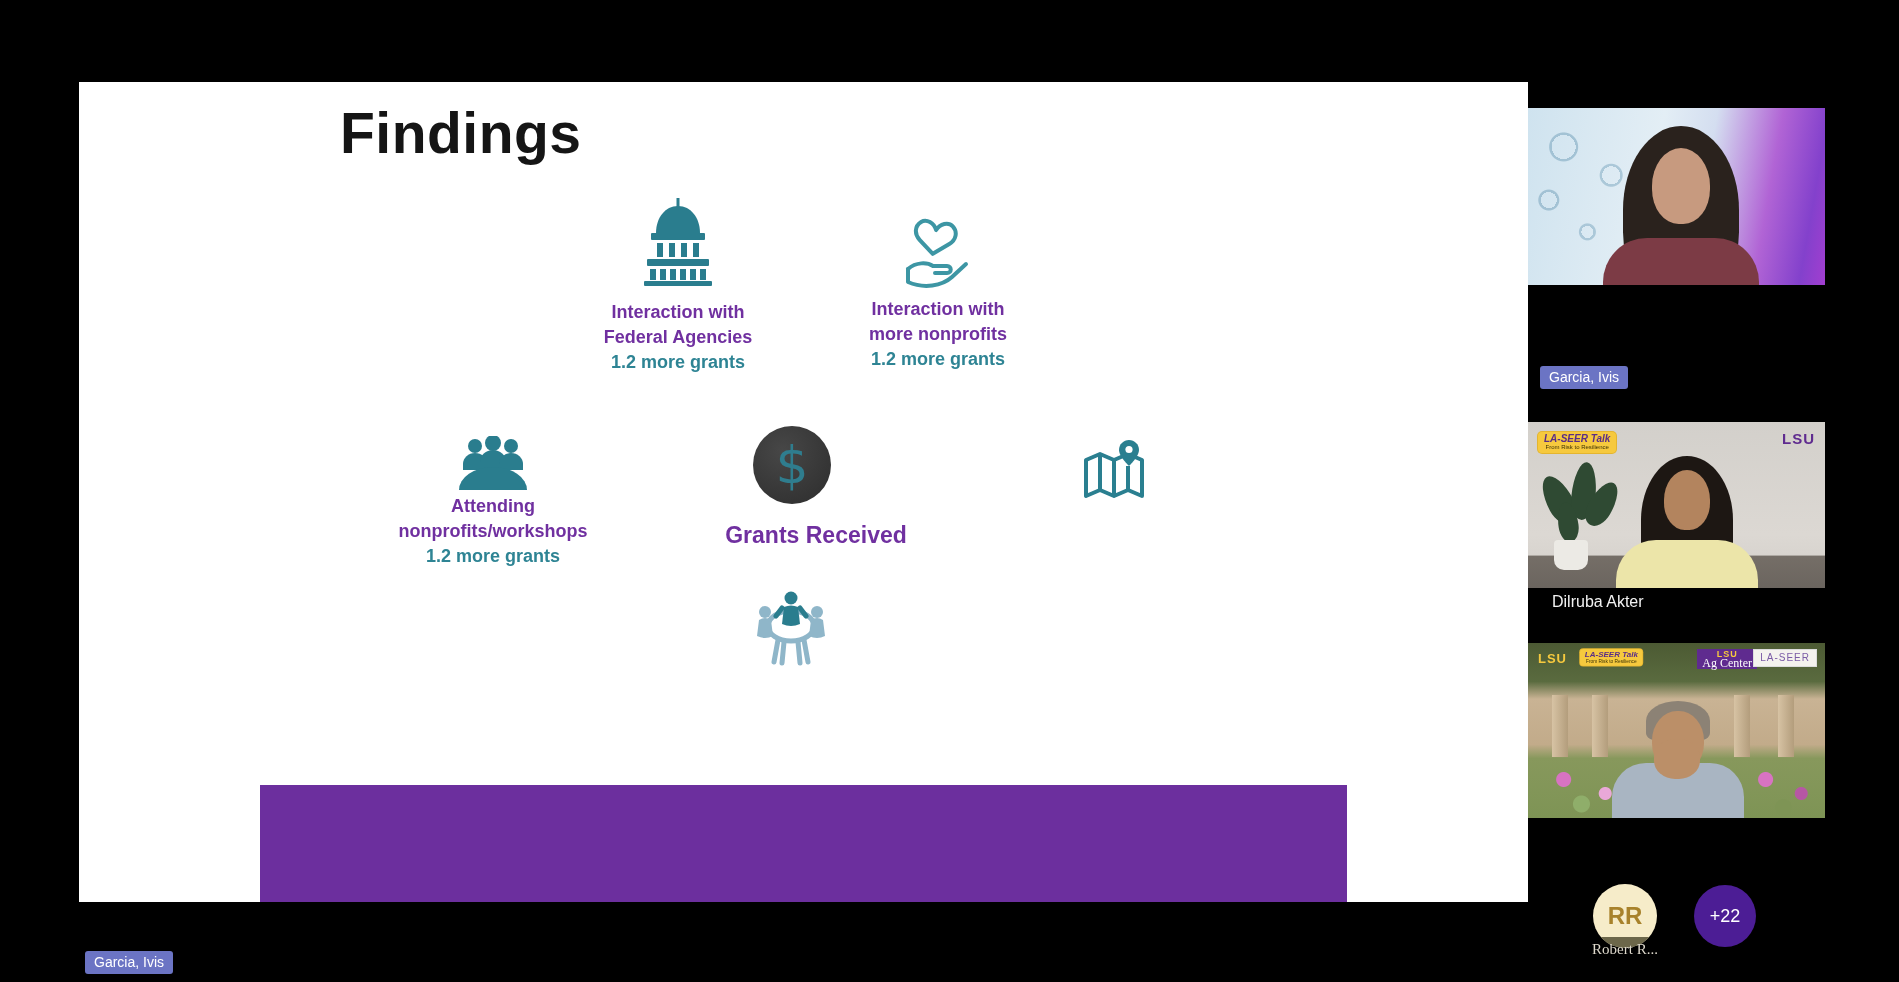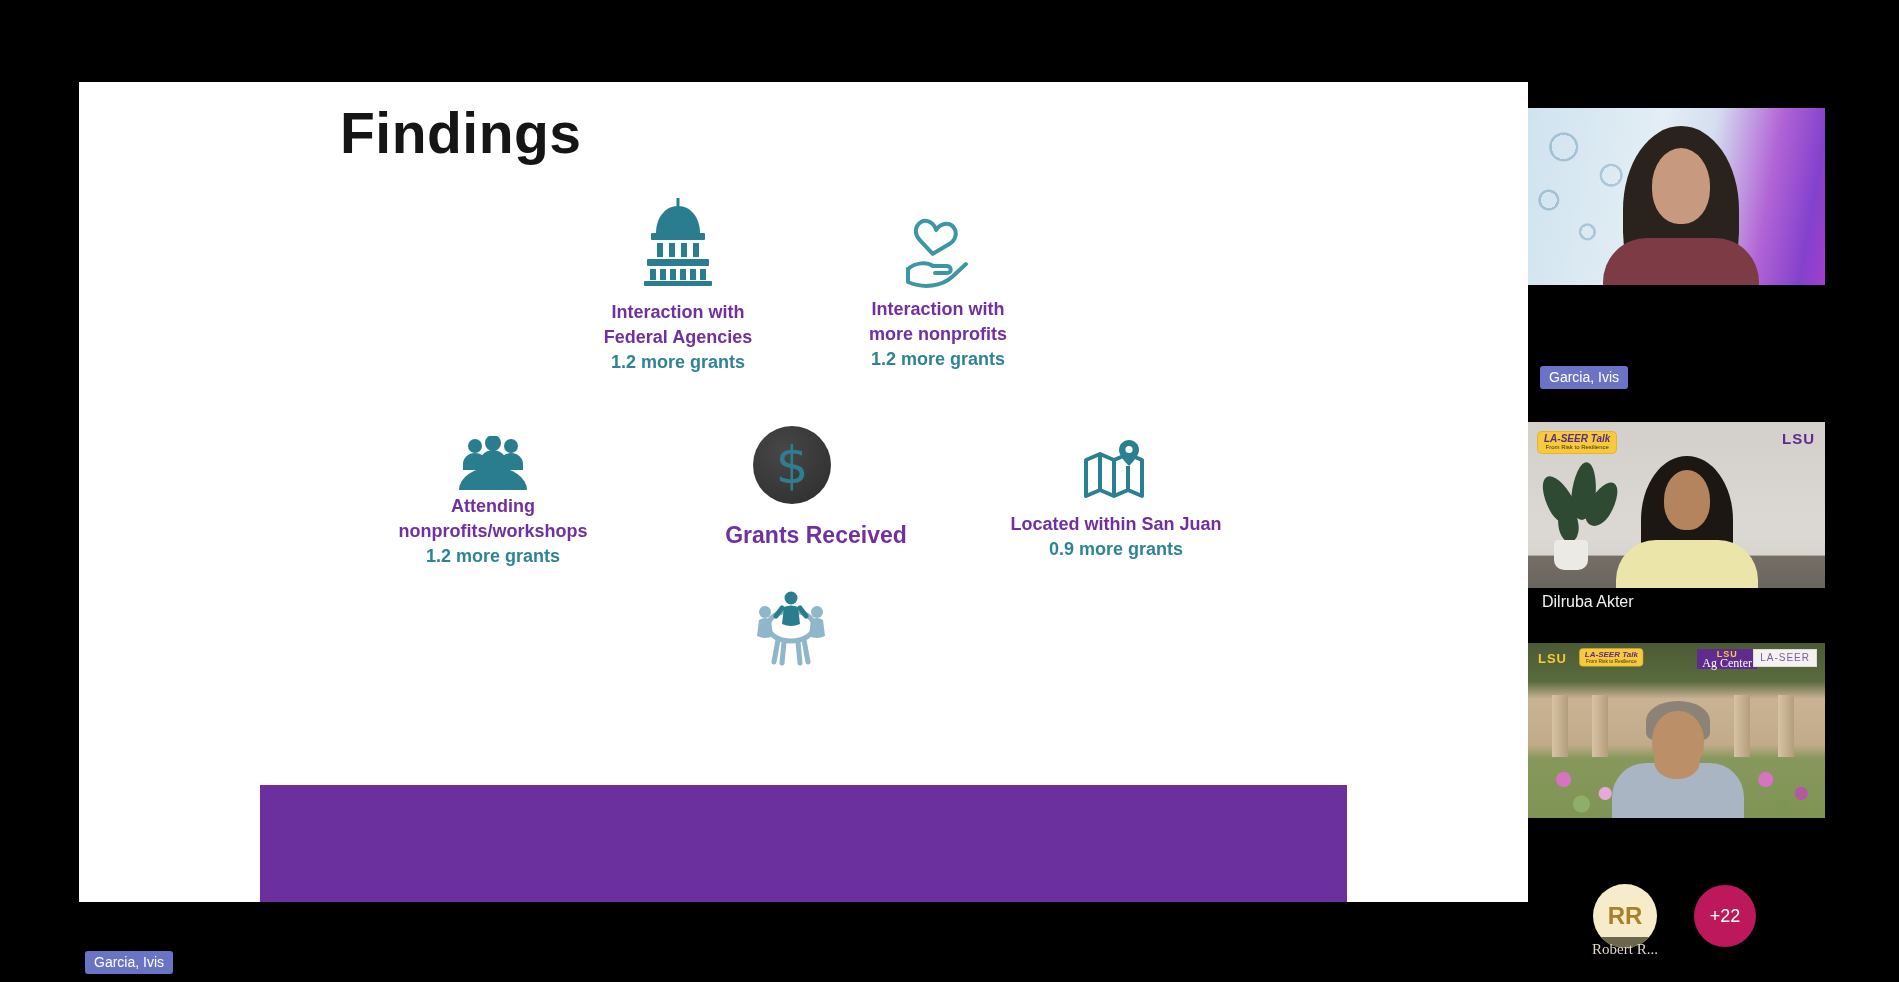--- a/index.html
+++ b/index.html
@@ -14,21 +14,21 @@
   .item-text .stat { color:#2e8494; }
   .grants-label { text-align:center; font-weight:800; font-size:23px; color:#7030a0; }
   .purple-bar { left:181px; top:703px; width:1087px; height:117px; background:#6c2f9e; }
   .dollar-circle { width:78px; height:78px; border-radius:50%; background:radial-gradient(circle at 38% 32%, #474747, #333333 75%);
                    display:flex; align-items:center; justify-content:center; }
   .dollar-circle span { color:#2f7d8e; font-size:52px; font-weight:400; font-family:"DejaVu Sans", sans-serif; }
 
   
   .tile { background:#000; overflow:hidden; }
   .vidarea { position:absolute; left:0; top:0; right:0; overflow:hidden; }
-  .name-strip { position:absolute; left:2px; right:0; bottom:0; height:27px; background:#000; color:#f2f2f2;
+  .name-strip { position:absolute; left:12px; right:0; bottom:0; height:27px; background:#000; color:#f2f2f2;
                 font-size:16px; line-height:27px; padding-left:12px; }
   .badge { background:#6b74c4; color:#fff; font-size:14px; padding:3px 9px 4px; border-radius:3px; display:inline-block; }
 
   
   .bg-garcia { width:100%; height:100%;
     background:
       radial-gradient(circle at 12% 22%, rgba(255,255,255,.0) 0 12px, rgba(150,185,205,.8) 12px 14px, transparent 15px),
       radial-gradient(circle at 7% 52%,  rgba(255,255,255,.0) 0 8px,  rgba(150,185,205,.8) 8px 10px, transparent 11px),
       radial-gradient(circle at 20% 70%, rgba(255,255,255,.0) 0 6px,  rgba(150,185,205,.7) 6px 8px, transparent 9px),
       radial-gradient(circle at 28% 38%, rgba(255,255,255,.0) 0 9px,  rgba(150,185,205,.7) 9px 11px, transparent 12px),
@@ -72,21 +72,21 @@
   .agcenter-box { background:#5f2b8f; padding:1px 5px; text-align:center; }
   .agcenter-box .l { color:#f6c93e; font-weight:800; font-size:9px; line-height:9px; letter-spacing:1px; }
   .agcenter-box .a { color:#fff; font-size:12px; line-height:9px; font-family:"Liberation Serif", serif; }
   .laseer-white { background:#f4f2ee; padding:2px 6px 3px; text-align:center; color:#7a5ba6; font-size:10px; letter-spacing:1px; border:1px solid #ddd; }
 
   
   .avatar-rr { left:1593px; top:884px; width:64px; height:64px; border-radius:50%; background:#f6ecc9; overflow:hidden;
                display:flex; align-items:center; justify-content:center; }
   .avatar-rr .ini { color:#a8822b; font-size:24px; font-weight:700; }
   .avatar-rr .band { position:absolute; left:0; right:0; bottom:0; height:11px; background:rgba(84,80,52,.85); }
-  .more-circle { left:1694px; top:885px; width:62px; height:62px; border-radius:50%; background:#be185d; color:#fff;
+  .more-circle { left:1694px; top:885px; width:62px; height:62px; border-radius:50%; background:#4c1d95; color:#fff;
                  display:flex; align-items:center; justify-content:center; font-size:18px; }
   .robert-name { left:1572px; top:941px; width:106px; text-align:center; color:#ded9cc; font-size:15px; font-family:"Liberation Serif", serif; }
 </style>
 </head>
 <body>
 
 <div id="slide" class="abs">
 
   <div class="abs slide-title">Findings</div>
 
@@ -150,24 +150,20 @@
   </div>
   <div class="abs grants-label" style="left:637px; top:440px; width:200px;">Grants Received</div>
 
   <div class="abs" style="left:1002px; top:358px; width:70px; height:62px;">
     <svg width="70" height="62" viewBox="0 0 70 62" fill="none" stroke="#2a7f90" stroke-width="4" stroke-linejoin="round">
       <path d="M5 56 L5 20 L19 14 L33 20 L47 14 L61 20 L61 56 L47 50 L33 56 L19 50 Z"></path>
       <path d="M19 14 V50 M33 20 V56 M47 26 V50"></path>
       <path fill="#2a7f90" stroke="none" d="M48 0 C42.5 0 38 4.4 38 10 C38 16.5 48 26 48 26 C48 26 58 16.5 58 10 C58 4.4 53.5 0 48 0 Z"></path>
       <circle cx="48" cy="9.5" r="3.6" fill="#ffffff" stroke="none"></circle>
     </svg>
-  </div>
-  <div class="abs item-text" style="left:922px; top:430px; width:230px;">
-    <div>Located within San Juan</div>
-    <div class="stat">0.9 more grants</div>
   </div>
 
   <div class="abs" style="left:675px; top:508px; width:74px; height:76px;">
     <svg width="74" height="76" viewBox="0 0 74 76">
       <ellipse cx="37" cy="36" rx="23" ry="15" fill="none" stroke="#8fb6c9" stroke-width="5"></ellipse>
       <g stroke="#8fb6c9" stroke-width="5" stroke-linecap="round">
         <line x1="24" y1="50" x2="20" y2="72"></line>
           <line x1="30" y1="52" x2="28" y2="73"></line>
         <line x1="50" y1="50" x2="54" y2="72"></line>
           <line x1="44" y1="52" x2="46" y2="73"></line>

